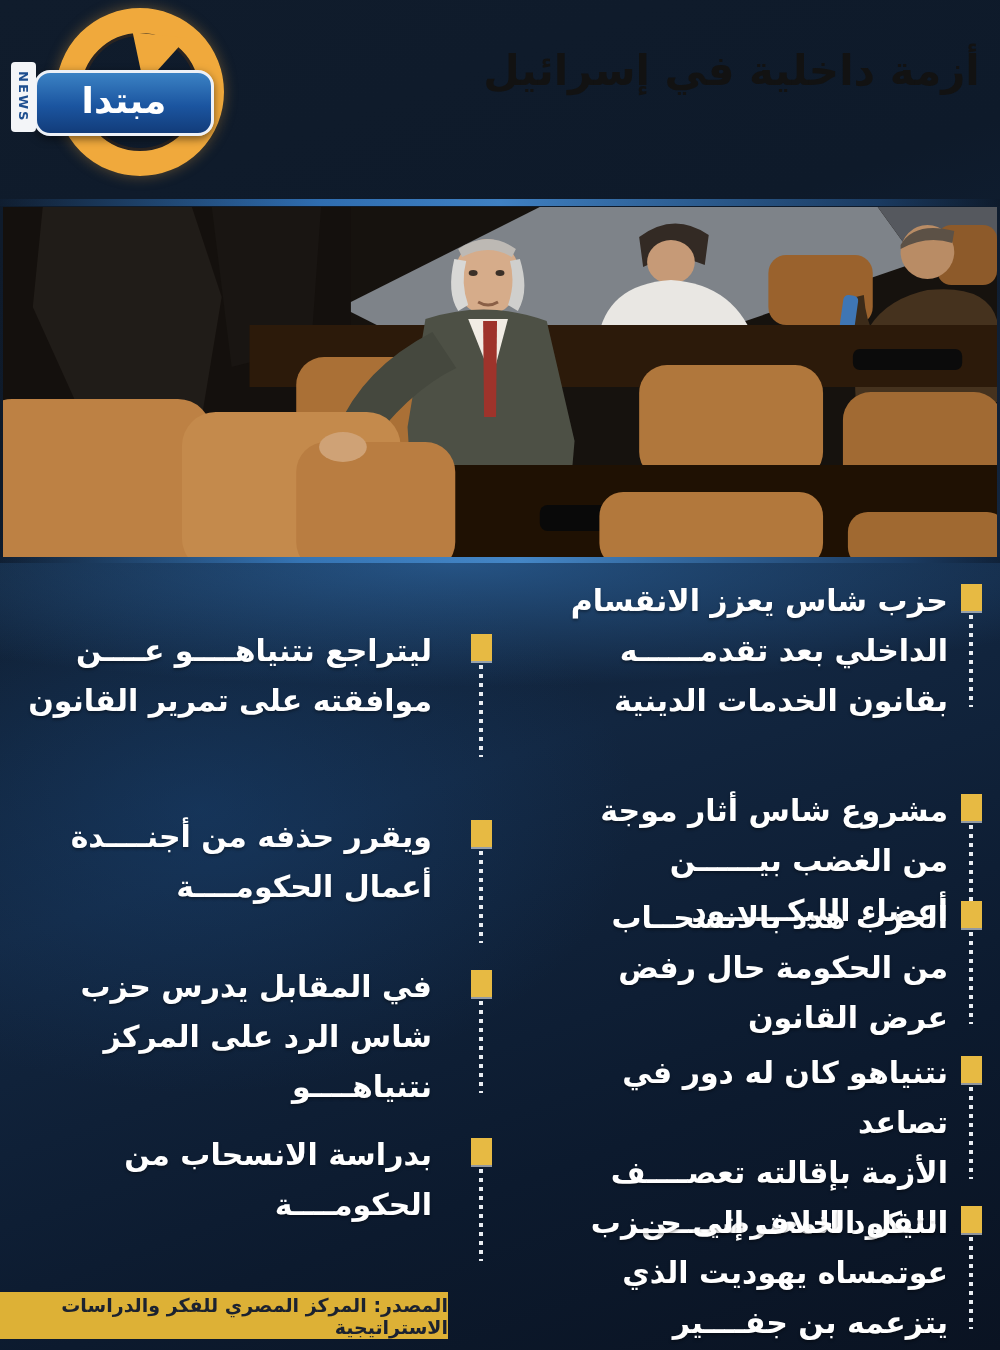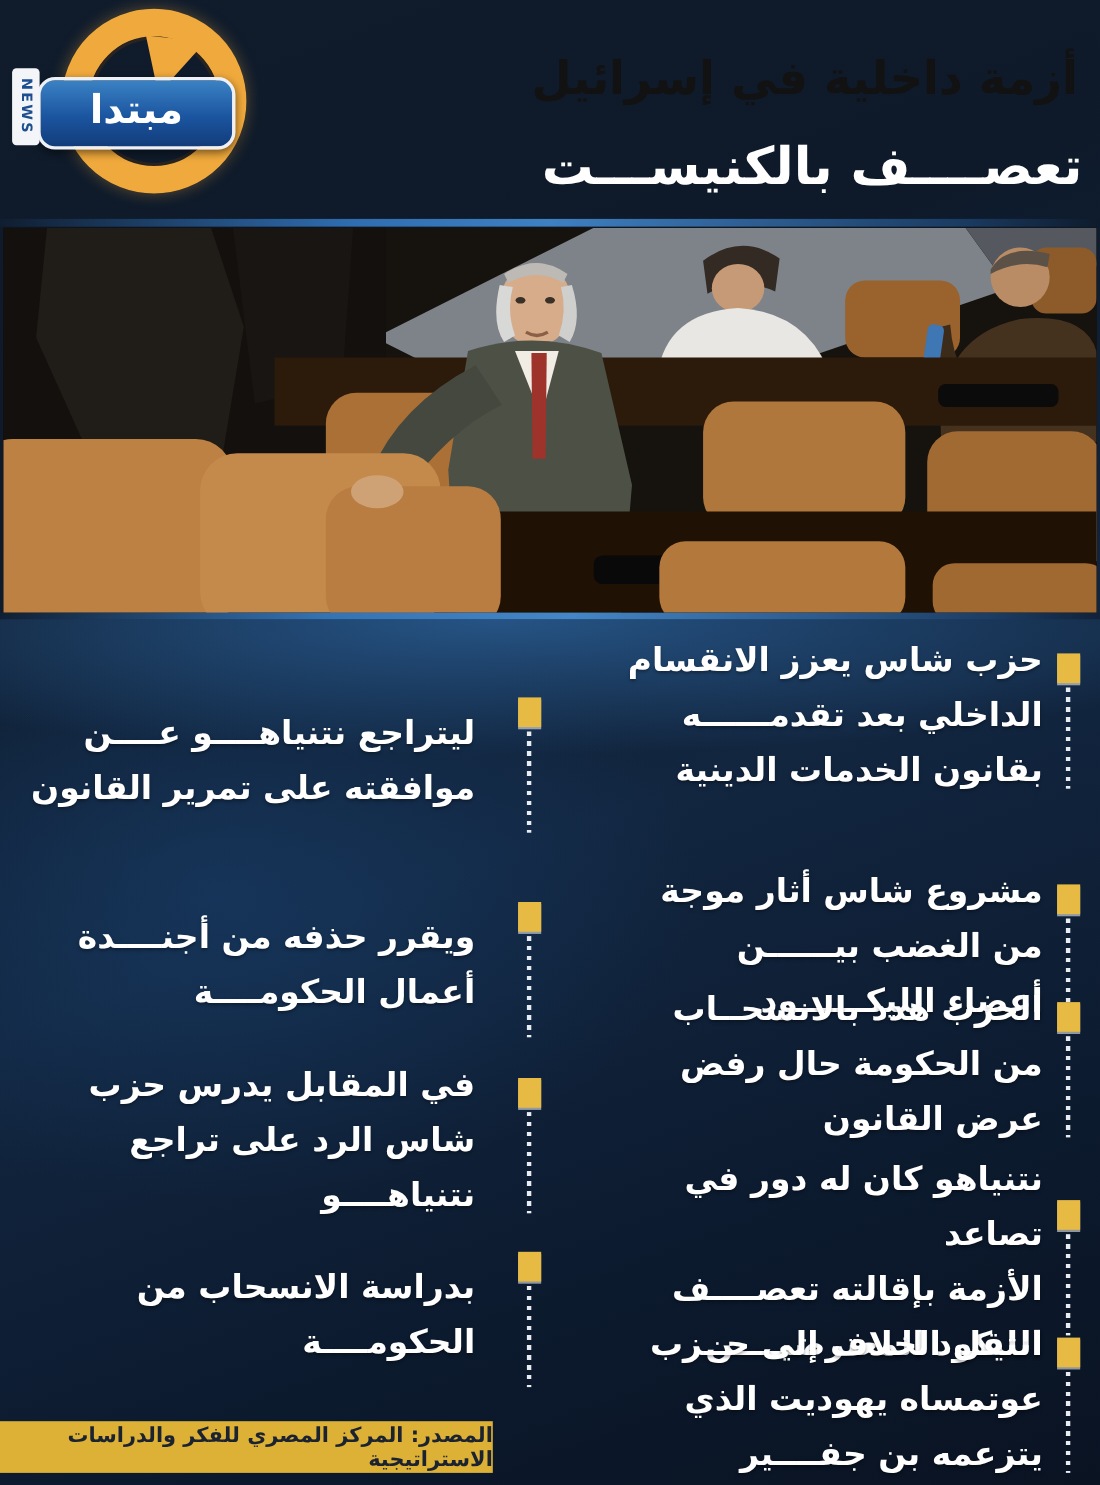--- a/index.html
+++ b/index.html
@@ -46,21 +46,21 @@
   
   .photo-topline{position:absolute;top:199px;left:0;right:0;height:7px;
     background:linear-gradient(90deg,rgba(18,38,64,.25) 0%,#2f6db0 32%,#3f80c2 50%,#1a3a60 88%,rgba(10,20,34,.2) 100%);}
   .photo{position:absolute;top:207px;left:3px;right:3px;height:350px;overflow:hidden;background:#16120e;}
   .photo svg{display:block;width:100%;height:100%;}
   .photo-bottomline{position:absolute;top:557px;left:0;right:0;height:6px;
     background:linear-gradient(90deg,rgba(18,38,64,.3) 0%,#3574b4 30%,#4486c6 52%,#1c3d64 90%,rgba(10,20,34,.2) 100%);}
   .photo-glow{position:absolute;top:563px;left:0;right:0;height:165px;pointer-events:none;
     background:radial-gradient(95% 100% at 45% 0%, rgba(52,118,186,.6) 0%, rgba(52,118,186,0) 75%);}
   
-  .item{position:absolute;display:flex;direction:rtl;gap:12px;align-items:center;}
+  .item{position:absolute;display:flex;direction:rtl;gap:12px;}
   .col-right .item{right:18px;width:416px;}
   .col-left  .item{left:14px;width:478px;gap:38px;}
   .marker{width:22px;flex:0 0 22px;display:flex;flex-direction:column;align-items:center;padding-top:8px;}
   .square{width:21px;height:27px;background:#e7ba43;box-shadow:0 2px 0 rgba(255,255,255,.55);}
   .dots{width:4px;height:92px;margin-top:4px;
     background:repeating-linear-gradient(180deg,#e9edf2 0 4px,rgba(0,0,0,0) 4px 9px);}
   .bullet-text{
     flex:1;direction:rtl;text-align:right;white-space:pre-line;
     color:#ffffff;font-weight:bold;font-size:30px;line-height:50px;
     text-shadow:0 2px 3px rgba(0,0,0,.35);
@@ -85,21 +85,20 @@
       <span>مبتدا</span>
     </div>
     <div class="logo-news">
       <span>NEWS</span>
     </div>
   </div>
 
   <div class="title-box">
     <span>أزمة داخلية في إسرائيل</span>
   </div>
-  <div class="subtitle">تعصــــف بالكنيســـت</div>
 
   <div class="photo-topline"></div>
   <div class="photo">
     <svg viewBox="0 0 1000 350" preserveAspectRatio="none" aria-hidden="true">
       <rect width="1000" height="350" fill="#16120e"></rect>
 
       <polygon points="340,100 540,0 880,0 920,55 700,130 420,140" fill="#7e8389"></polygon>
       <polygon points="880,0 1000,0 1000,35 920,55" fill="#55585e"></polygon>
 
       <rect x="0" y="0" width="350" height="235" fill="#14100d"></rect>
@@ -218,21 +217,21 @@
         </span>
       <div class="bullet-text">ويقرر حذفه من أجنــــدة
 أعمال الحكومــــة</div>
     </div>
     <div class="item" style="top:962px">
       <span class="marker">
           <span class="square"></span>
           <span class="dots"></span>
         </span>
       <div class="bullet-text">في المقابل يدرس حزب
-شاس الرد على تراجع
+شاس الرد على المركز
 نتنياهــــو</div>
     </div>
     <div class="item" style="top:1130px">
       <span class="marker">
           <span class="square"></span>
           <span class="dots"></span>
         </span>
       <div class="bullet-text">بدراسة الانسحاب من
 الحكومــــة</div>
     </div>

